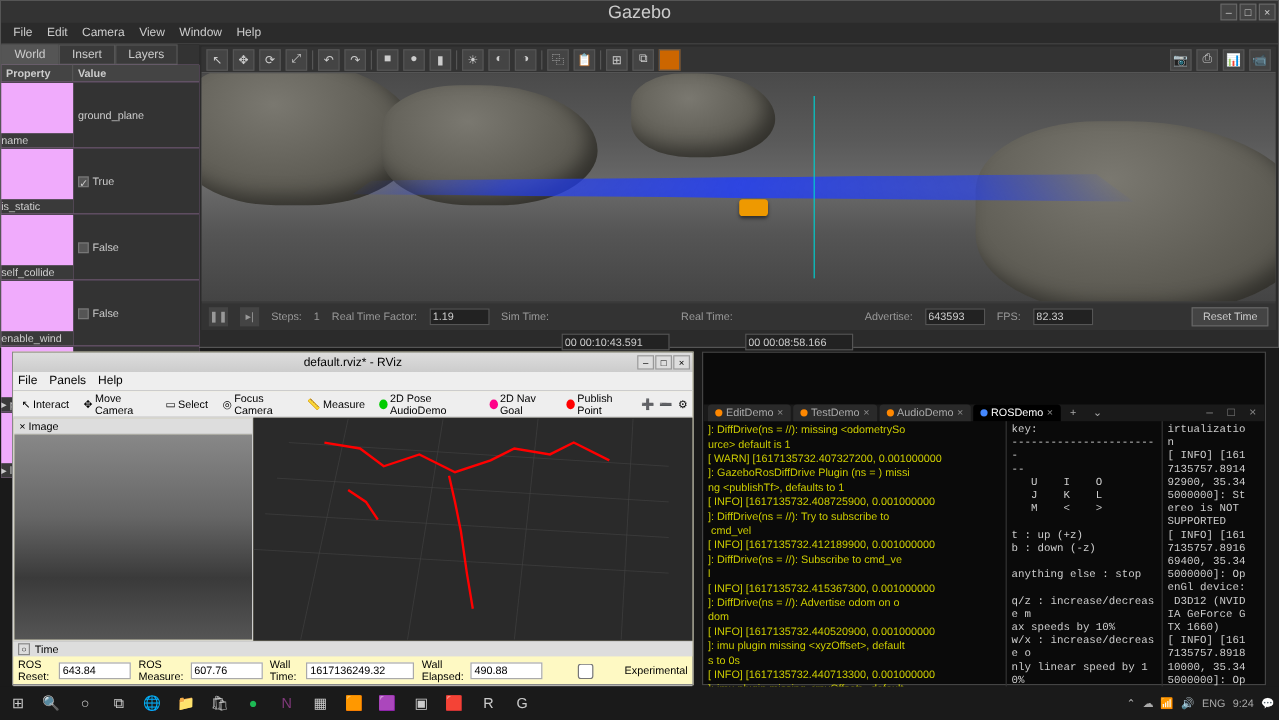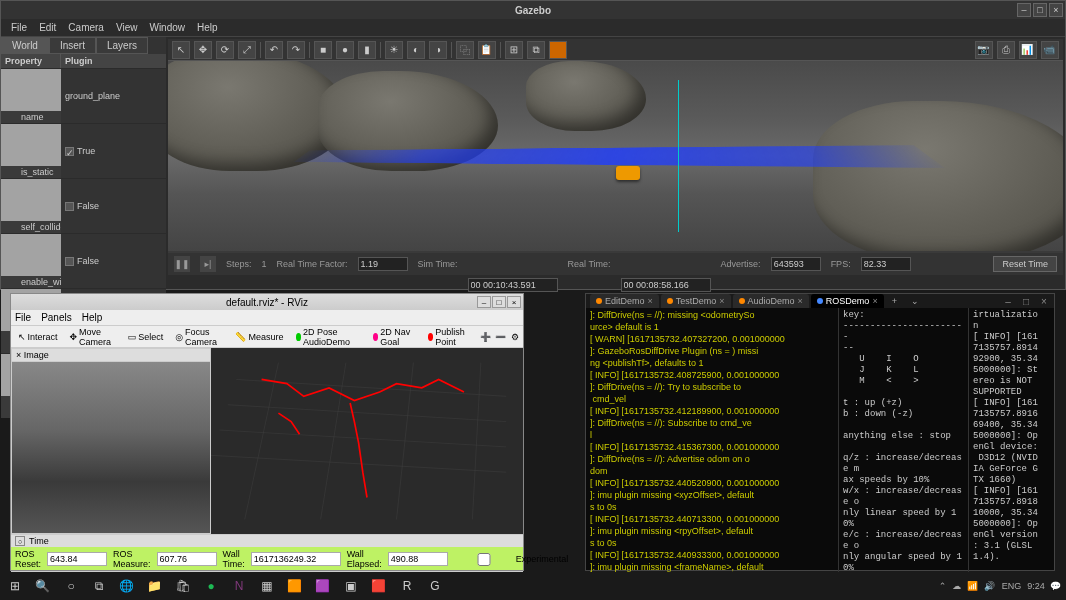--- a/index.html
+++ b/index.html
@@ -1,61 +1,61 @@
 <!DOCTYPE html>
 <html><head>
 <meta charset="utf-8">
 <style>
 * { margin: 0; padding: 0; box-sizing: border-box; font-family: Arial, sans-serif; }
 body { background: #1a1a1a; width: 1066px; height: 600px; overflow: hidden; position: relative; font-size: 10px; color: #ccc; }
 
 
 .gazebo { position: absolute; top: 0; left: 0; width: 1066px; height: 290px; background: #2b2b2b; border: 1px solid #555; }
 .gazebo-titlebar { height: 18px; background: #333; display: flex; align-items: center; justify-content: center; position: relative; }
-.gazebo-titlebar .title { color: #ccc; font-size: 10px; font-weight: bold; }
+.gazebo-titlebar .title { color: #ccc; font-size: 15px; }
 .gazebo-titlebar .win-controls { position: absolute; right: 2px; display: flex; gap: 2px; }
 .gazebo-titlebar .win-btn { width: 14px; height: 14px; background: #444; border: 1px solid #666; display: flex; align-items: center; justify-content: center; cursor: pointer; font-size: 9px; }
 .gazebo-menubar { height: 18px; background: #2b2b2b; border-bottom: 1px solid #444; display: flex; align-items: center; padding: 0 10px; gap: 12px; }
 .gazebo-menubar span { color: #ccc; font-size: 10px; cursor: pointer; }
 .gazebo-body { display: flex; height: 240px; }
 .gazebo-left { width: 165px; background: #2b2b2b; display: flex; flex-direction: column; }
 .gazebo-tabs { display: flex; height: 18px; background: #333; }
 .gazebo-tab { padding: 2px 10px; font-size: 10px; cursor: pointer; background: #3a3a3a; border: 1px solid #555; }
 .gazebo-tab.active { background: #555; }
 .gazebo-tree { padding: 2px 6px; font-size: 9px; color: #aaa; flex: 1; overflow: hidden; }
 .gazebo-tree div { padding: 0 0 1px 6px; line-height: 11px; }
 .gazebo-tree .indent1 { padding-left: 16px; }
 .gazebo-tree .indent3 { padding-left: 36px; }
-.gazebo-prop { background: #a3a3a3; }
+.gazebo-prop { background: #f0abfc; }
 .gazebo-prop-header { display: flex; background: #444; font-size: 9px; font-weight: bold; }
 .gazebo-prop-header div { padding: 2px 4px; }
 .gazebo-prop-header .pcol1 { width: 60px; border-right: 1px solid #555; }
 .gazebo-prop-row { display: flex; font-size: 9px; border-top: 1px solid #2b2b2b; }
-.gazebo-prop-row .pcol1 { width: 60px; padding: 1px 20px; background: #3a3a3a; margin-top: 42px; }
+.gazebo-prop-row .pcol1 { width: 60px; padding: 1px 0; background: #3a3a3a; margin-top: 42px; }
 .gazebo-prop-row .pcol2 { padding: 1px 4px; flex: 1; background: #333; display: flex; align-items: center; gap: 3px; }
 .gazebo-prop-row .pcol2 .cb { width: 9px; height: 9px; background: #555; border: 1px solid #777; }
 .gazebo-viewport { flex: 1; position: relative; background: #3a3a3a; margin: 2px; }
 .gazebo-toolbar { height: 22px; background: #333; display: flex; align-items: center; padding: 0 4px; gap: 4px; border-bottom: 1px solid #555; }
 .gazebo-toolbar .tbtn { width: 18px; height: 18px; background: #444; border: 1px solid #555; cursor: pointer; display:flex; align-items:center; justify-content:center; font-size:10px; fill:#aaa;}
 .gazebo-toolbar .tbtn.orange { background: #c60; }
 .gazebo-toolbar .sep { width: 1px; height: 16px; background: #555; }
 .gazebo-toolbar .right-group { margin-left: auto; display: flex; gap: 4px; }
 .gazebo-3d { position: absolute; top: 22px; left: 0; right: 0; bottom: 24px; background: linear-gradient(180deg, #4a4a4a 0%, #5a5a5a 30%, #6a6a6a 50%, #555 70%, #444 100%); overflow: hidden; }
 .gazebo-3d .rock { position: absolute; background: radial-gradient(ellipse at 40% 30%, #7a7870, #4a4840); border-radius: 40% 60% 50% 45%; box-shadow: inset -8px -8px 15px rgba(0,0,0,0.4); }
 .gazebo-3d .robot { position: absolute; left: 50%; top: 55%; width: 24px; height: 14px; background: #e90; border-radius: 3px; box-shadow: 0 2px 3px rgba(0,0,0,0.5); }
 .gazebo-3d .laser { position: absolute; left: 15%; top: 20%; width: 70%; height: 60%; background: linear-gradient(100deg, transparent 0%, rgba(30,60,255,0.6) 20%, rgba(30,60,255,0.8) 50%, rgba(30,60,255,0.6) 80%, transparent 100%); transform: perspective(400px) rotateX(60deg); clip-path: polygon(0 40%, 100% 30%, 100% 70%, 0 60%); }
 .gazebo-3d .coord-line-v { position:absolute; left:57%; top:10%; width:1px; height:80%; background:#0cc; }
 .gazebo-status { position: absolute; bottom: 0; left: 0; right: 0; height: 22px; background: #333; display: flex; align-items: center; padding: 0 6px; gap: 10px; font-size: 9px; color: #999; }
 .gazebo-status .play-btn { width:16px; height:16px; background:#444; display:flex; align-items:center; justify-content:center; cursor:pointer; }
 .gazebo-status input { background:#222; border:1px solid #555; color:#ccc; width:50px; font-size:9px; padding:1px 2px; }
 .gazebo-status input.wide { width:90px;margin-top:41px; }
 .gazebo-status button { background:#444; border:1px solid #666; color:#ccc; font-size:9px; padding:2px 8px; cursor:pointer; margin-left:auto; }
 
 
-.rviz { position: absolute; top: 293px; left: 10px; width: 514px; height: 278px; background: #bef264; border: 1px solid #888; color: #000; }
+.rviz { position: absolute; top: 293px; left: 10px; width: 568px; height: 278px; background: #fef9c3; border: 1px solid #888; color: #000; }
 .rviz-titlebar { height: 16px; background: linear-gradient(#ddd,#ccc); display:flex; align-items:center; justify-content:center; position:relative; font-size:10px; }
 .rviz-titlebar .win-controls { position:absolute; right:2px; display:flex; gap:1px; }
 .rviz-titlebar .win-btn { width:14px; height:12px; background:#ddd; border:1px solid #999; cursor:pointer; font-size:8px; display:flex; align-items:center; justify-content:center; }
 .rviz-menubar { height:16px; background:#eee; border-bottom:1px solid #ccc; display:flex; align-items:center; padding:0 4px; gap:10px; font-size:10px; }
 .rviz-menubar span { cursor:pointer; }
 .rviz-toolbar { height:22px; background:#eee; border-bottom:1px solid #ccc; display:flex; align-items:center; padding:0 4px; gap:6px; font-size:9px; }
 .rviz-toolbar .rbtn { display:flex; align-items:center; gap:2px; cursor:pointer; padding:1px 3px; }
 .rviz-toolbar .rbtn .dot { width:8px; height:8px; border-radius:50%; }
 .rviz-toolbar .right-group { margin-left:auto; display:flex; gap:4px; }
 .rviz-body { display:flex; height:186px; }
@@ -70,21 +70,21 @@
 .rviz-time-row { display:flex; align-items:center; padding:2px 4px; gap:6px; font-size:9px; }
 .rviz-time-row input { width:60px; font-size:9px; border:1px solid #aaa; padding:1px 2px; }
 .rviz-time-row input.wide { width:90px; }
 .rviz-time-row label.cb { display:flex; align-items:center; gap:2px; margin-left:auto; }
 .rviz-footer { display:flex; align-items:center; padding:2px 4px; font-size:9px; border-top:1px solid #ccc; }
 .rviz-footer button { font-size:9px; padding:1px 6px; margin-right:6px; cursor:pointer; }
 .rviz-footer .fps { margin-left:auto; }
 
 
 .term { position: absolute; top: 293px; left: 585px; width: 470px; height: 278px; background: #0a0a0a; border: 1px solid #444; display:flex; flex-direction:column; }
-.term-titlebar { height:20px; background:#1a1a1a; display:flex; align-items:center; padding:0 4px; }
+.term-titlebar { height:20px; background:#1a1a1a; display:flex; align-items:center; padding:0 4px;margin-top:43px; }
 .term-tabs { display:flex; flex:1; gap:2px; }
 .term-tab { display:flex; align-items:center; gap:3px; padding:2px 6px; background:#2a2a2a; font-size:9px; color:#aaa; cursor:pointer; border-radius:3px 3px 0 0; }
 .term-tab.active { background:#000; color:#fff; }
 .term-tab .dot { width:6px; height:6px; border-radius:50%; background:#f80; }
 .term-tab .dot.blue { background:#48f; }
 .term-tab .close { cursor:pointer; font-size:9px; color:#888; }
 .term-titlebar .win-controls { display:flex; gap:6px; margin-left:6px; }
 .term-titlebar .win-btn { width:12px; height:12px; cursor:pointer; color:#888; display:flex; align-items:center; justify-content:center; font-size:10px; }
 .term-body { flex:1; display:flex; }
 .term-pane { overflow:hidden; font-family: 'Courier New', monospace; font-size:9px; line-height:11px; padding:2px 4px; white-space:pre-wrap; word-break:break-all; }
@@ -121,21 +121,21 @@
   <div class="gazebo-body">
     <div class="gazebo-left">
       <div class="gazebo-tabs">
         <div class="gazebo-tab active">World</div>
         <div class="gazebo-tab">Insert</div>
         <div class="gazebo-tab">Layers</div>
       </div>
       <div class="gazebo-prop">
         <div class="gazebo-prop-header">
           <div class="pcol1">Property</div>
-          <div>Plugin</div>
+          <div>Value</div>
         </div>
         <div class="gazebo-prop-row">
             <div class="pcol1">name</div>
             <div class="pcol2">ground_plane</div>
           </div>
         <div class="gazebo-prop-row">
             <div class="pcol1">is_static</div>
             <div class="pcol2">
               <span class="cb">✓</span>
               <span>True</span>

